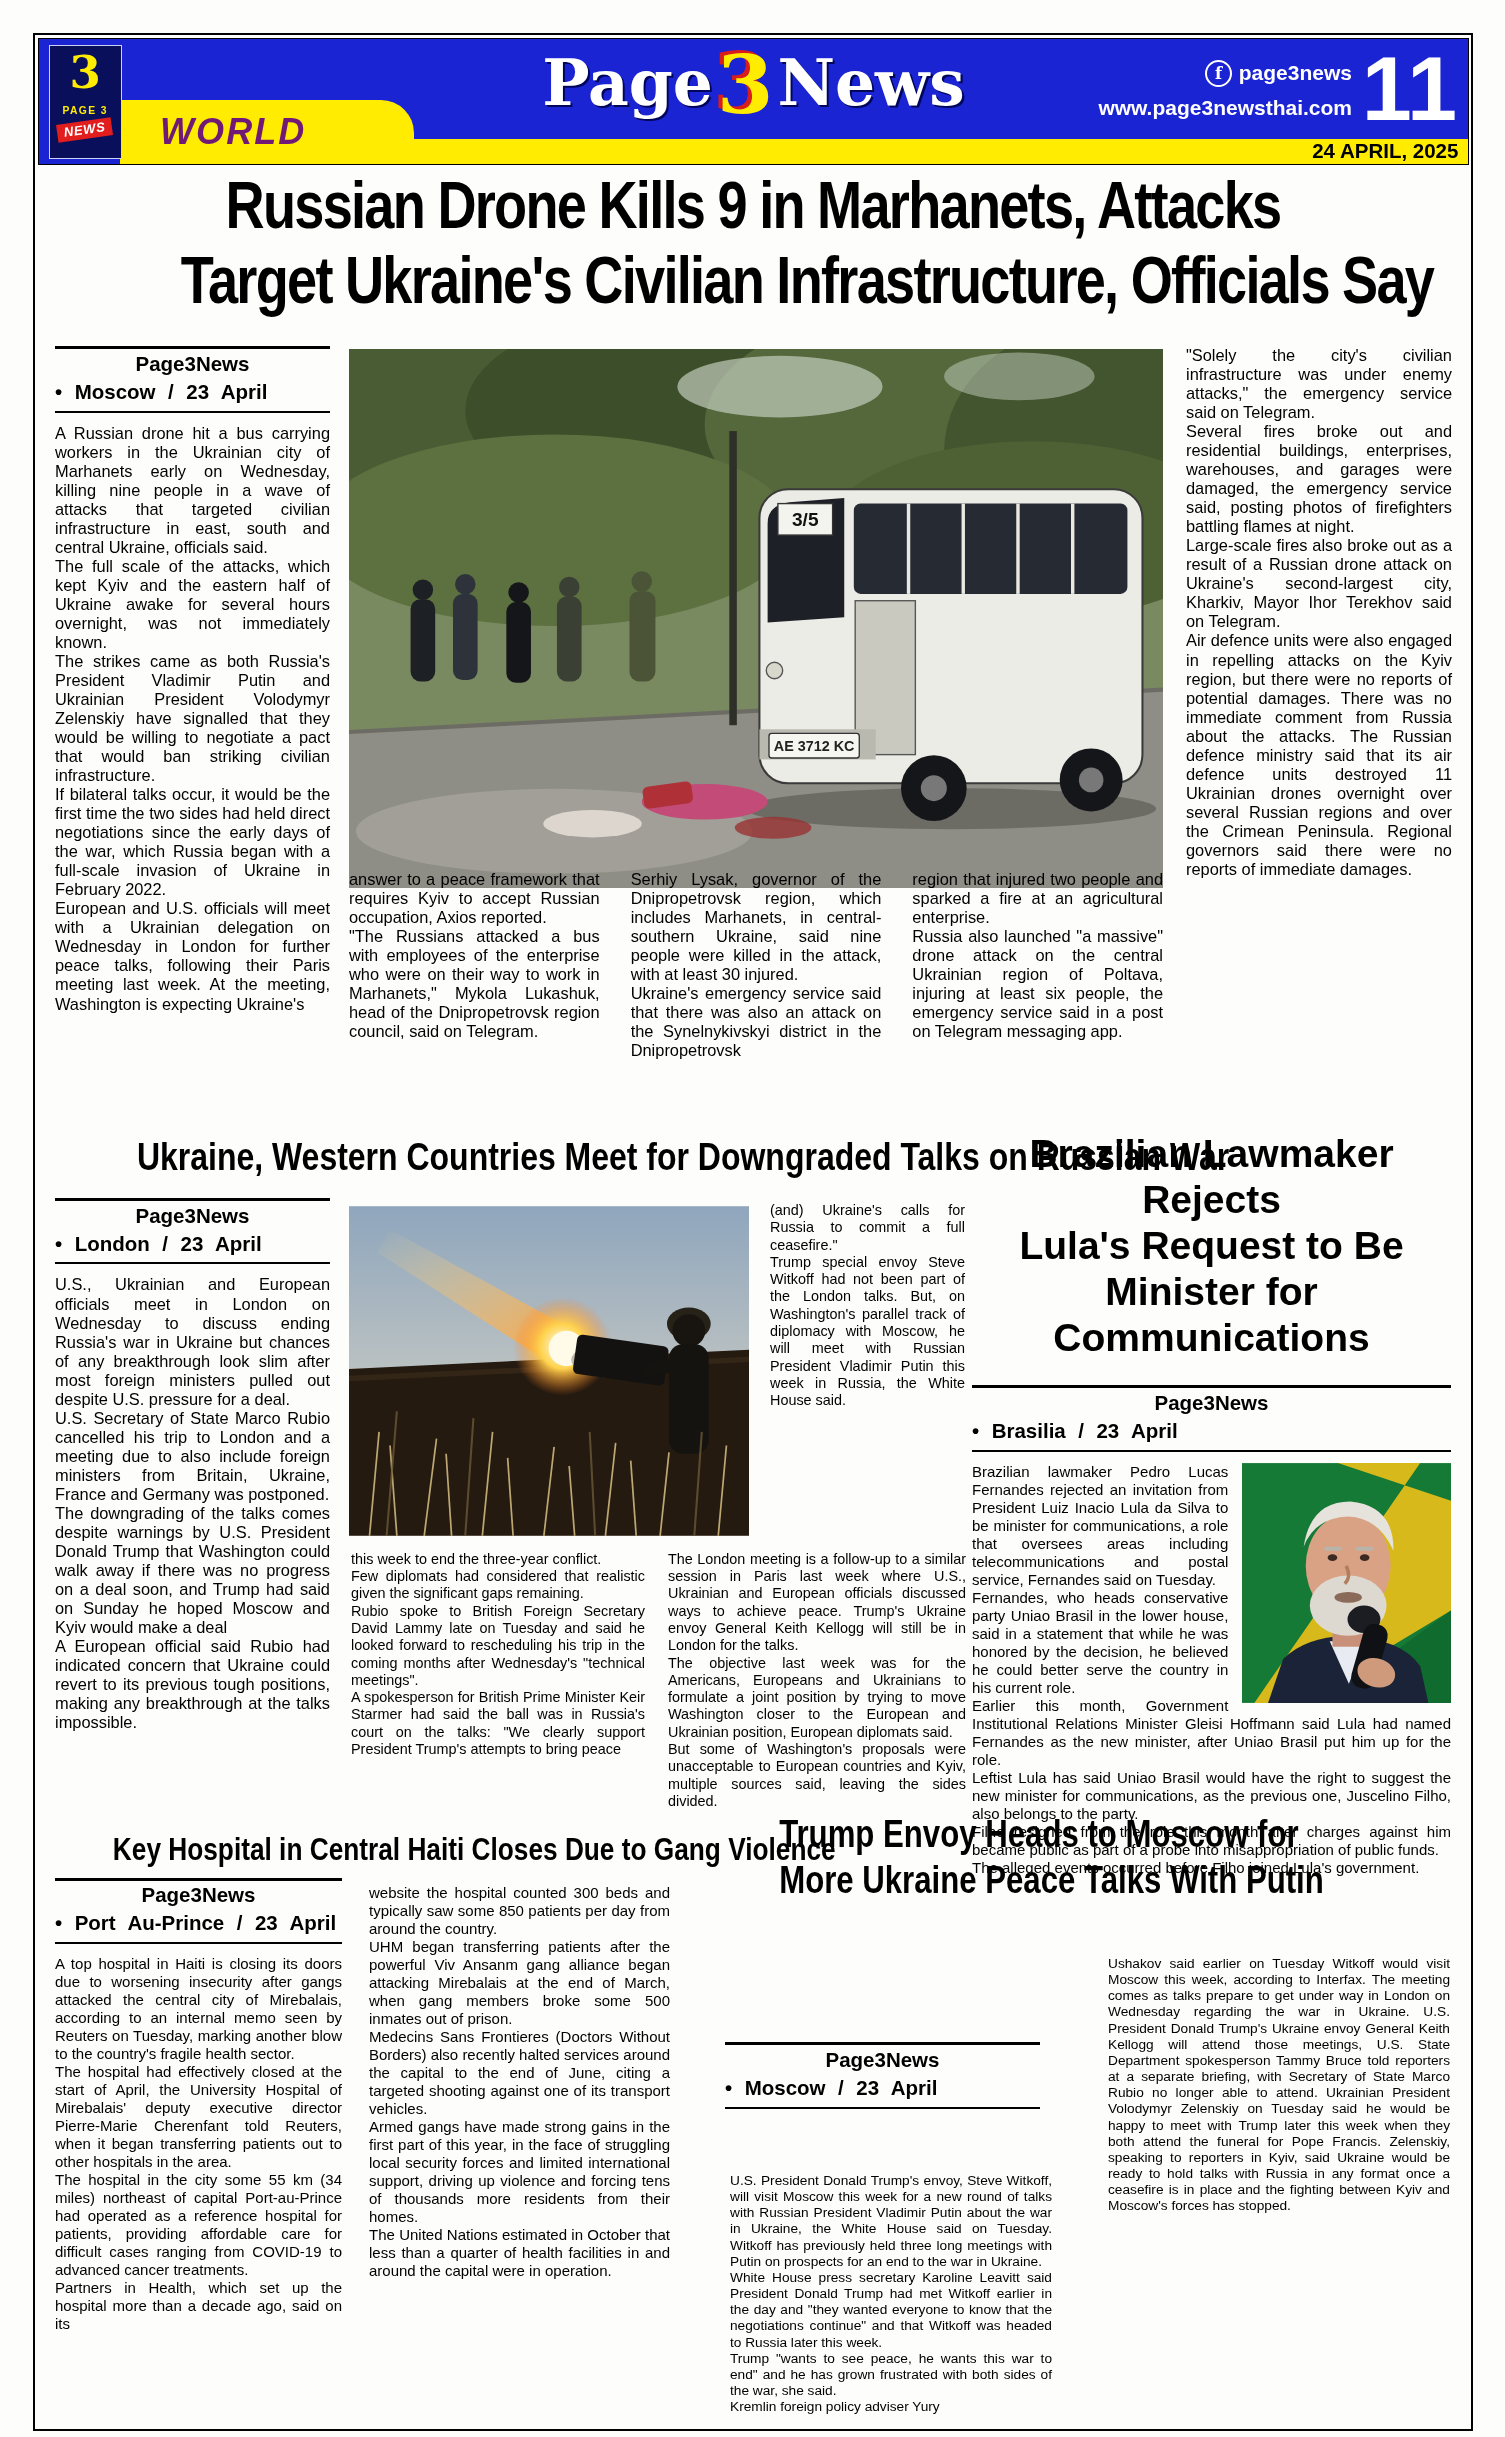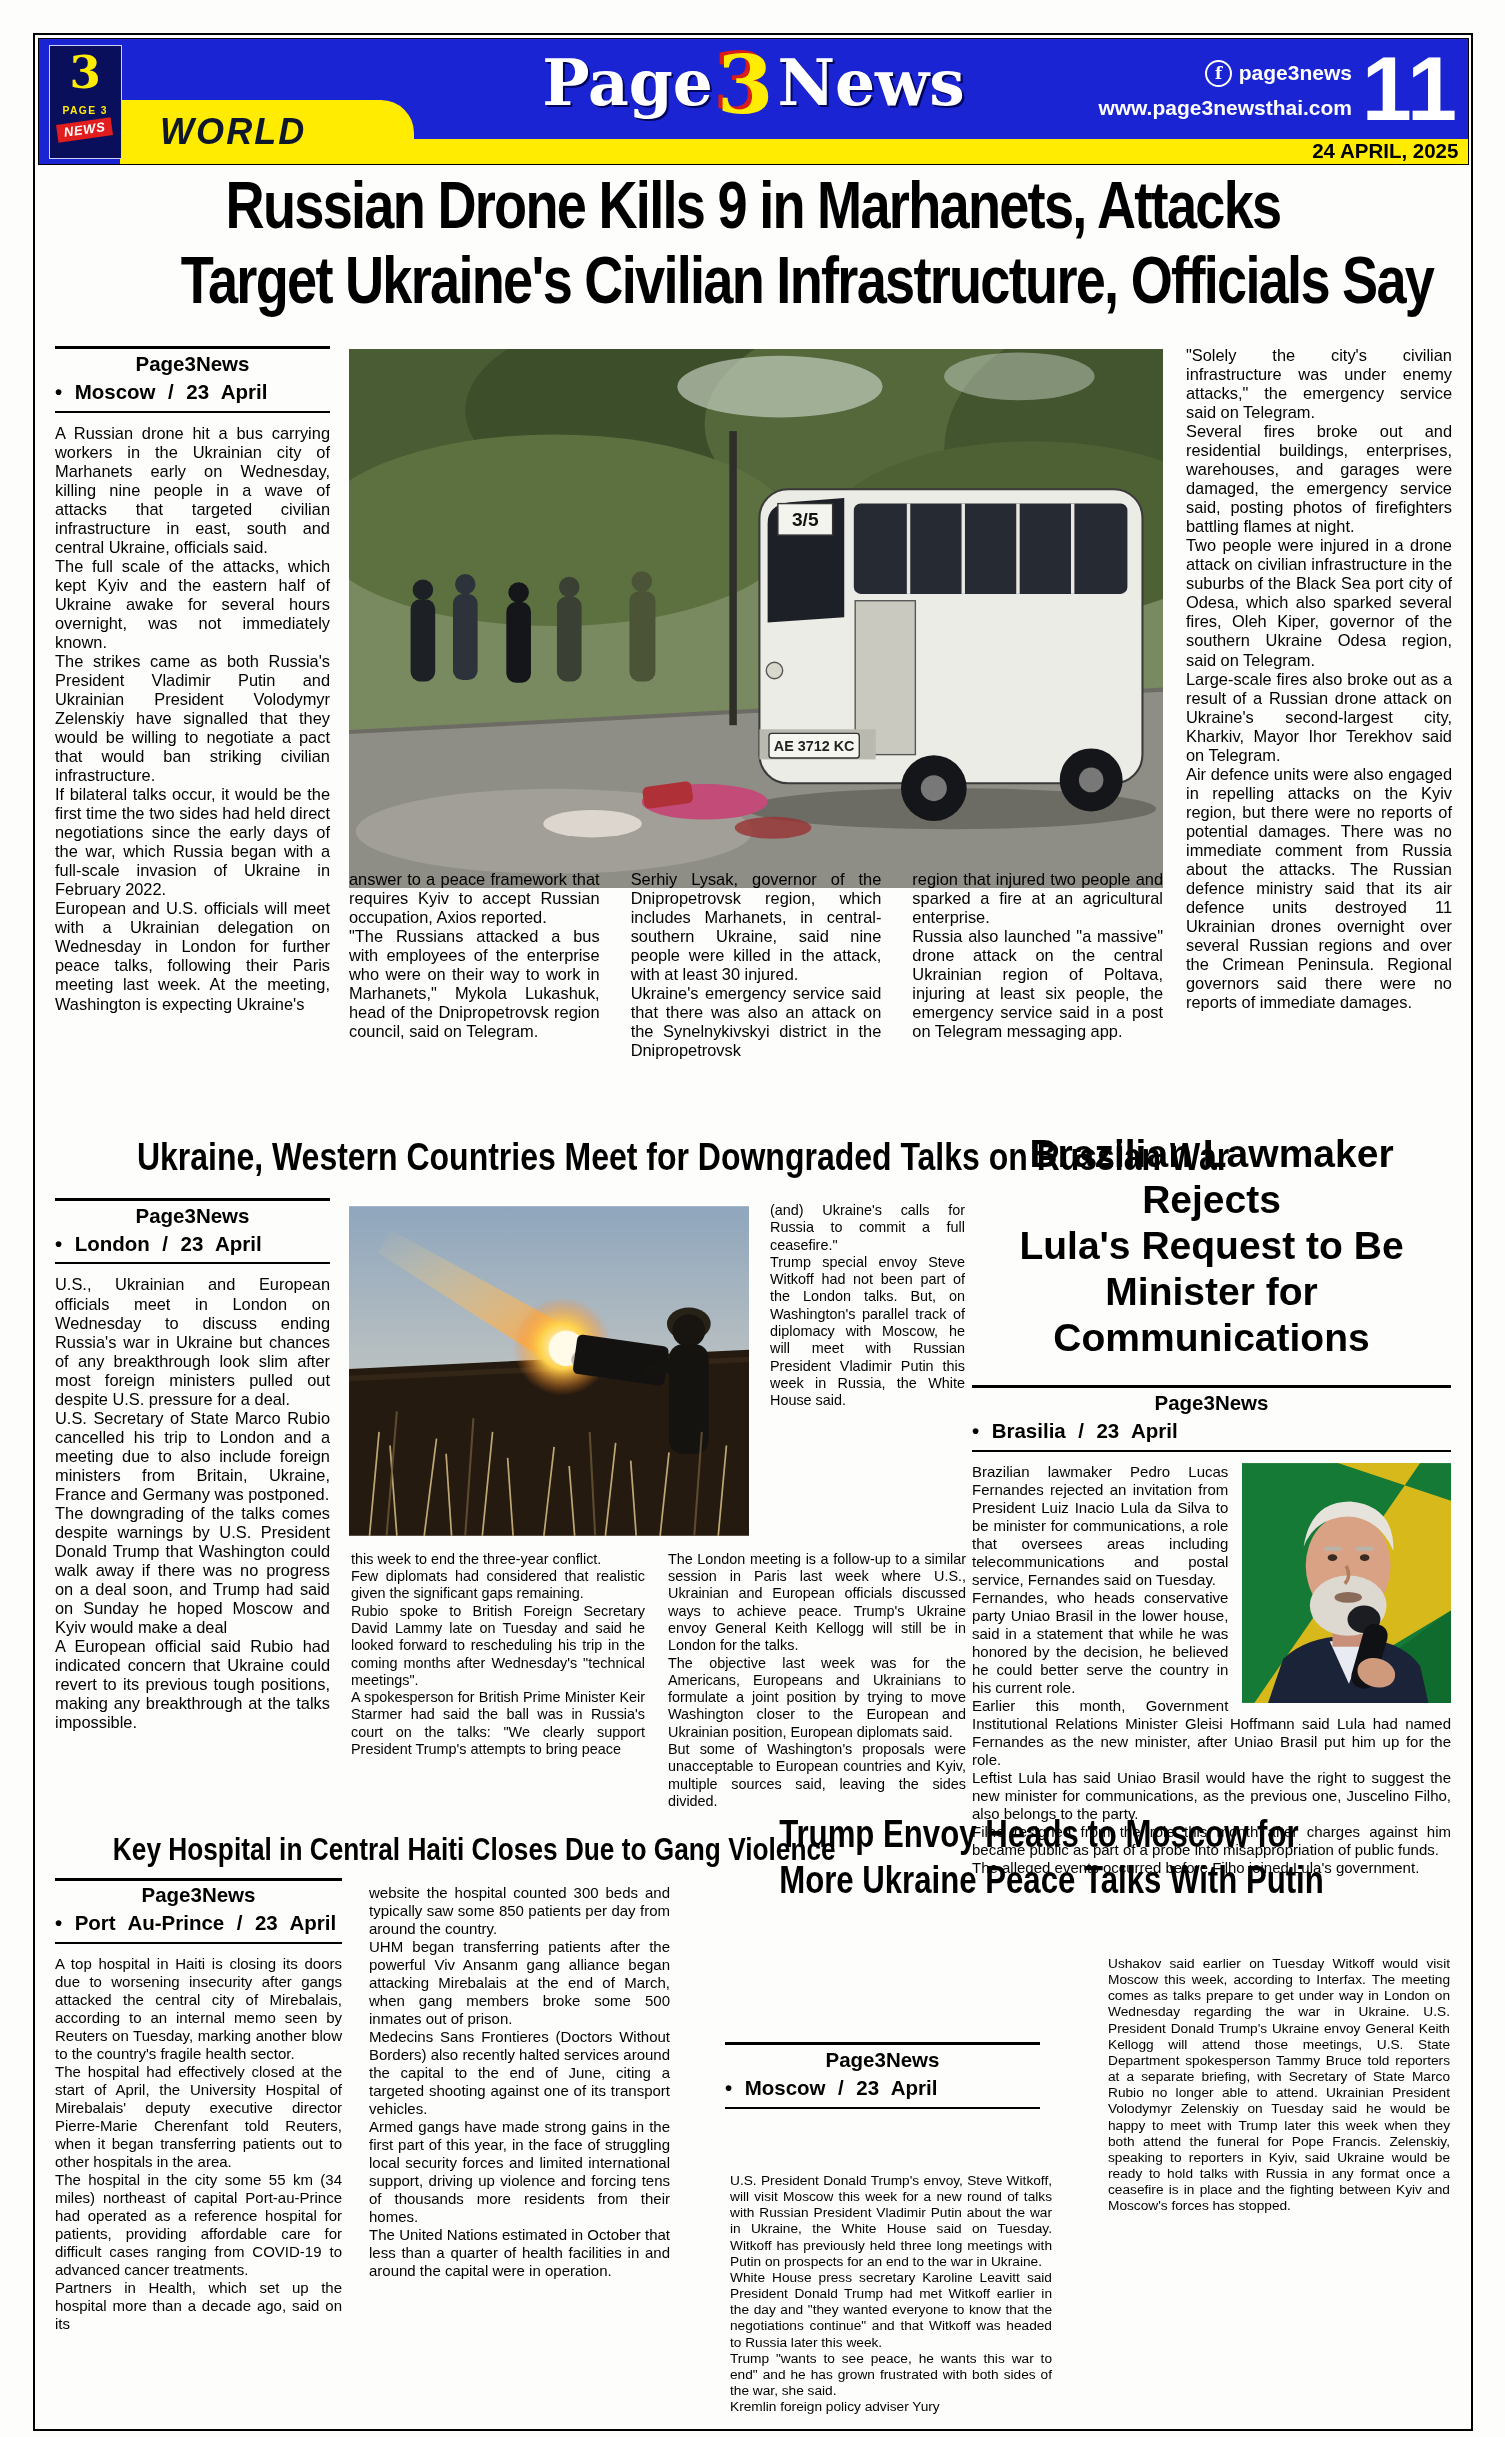--- a/index.html
+++ b/index.html
@@ -5,21 +5,21 @@
   html,body{margin:0;padding:0;background:#9a9a9a;}
   .page{position:relative;width:1506px;height:2438px;background:#fdfdfb;margin:0 auto;
         font-family:"Liberation Sans",sans-serif;color:#000;overflow:hidden;}
   .frame{position:absolute;left:33px;top:33px;width:1436px;height:2394px;border:2.1px solid #000;pointer-events:none;}
 
   
   .hdr{position:absolute;left:38px;top:38px;width:1429px;height:125px;background:#1b24d2;border:1.4px solid #000;}
   .hdr-yellowstrip{position:absolute;left:81px;right:0;bottom:0;height:25px;background:#ffec00;}
   .world-tab{position:absolute;left:81px;bottom:0;width:294px;height:64px;background:#ffec00;
              border-top-right-radius:33px;display:flex;align-items:center;padding-left:40px;box-sizing:border-box;}
-  .world-tab span{font-size:36px;font-weight:bold;font-style:italic;color:#0f172a;letter-spacing:2.1px;}
+  .world-tab span{font-size:36px;font-weight:bold;font-style:italic;color:#701a75;letter-spacing:2.1px;}
   .logo-box{position:absolute;left:9.6px;top:5.5px;width:71px;height:112px;background:#0a0f5c;border:1.4px solid #cdd2f5;
             display:flex;flex-direction:column;align-items:center;justify-content:flex-start;z-index:5;}
   .logo-3{font-family:"DejaVu Serif",serif;font-size:45px;font-weight:bold;color:#ffec00;line-height:1;margin-top:4.1px;}
   .logo-sub{font-size:10.3px;font-weight:bold;color:#ffec00;letter-spacing:1.4px;margin-top:10px;}
   .logo-news{background:#e11d1d;color:#fff;font-size:13px;font-weight:bold;font-style:italic;
              padding:1.4px 6.8px;margin-top:5.5px;transform:rotate(-8deg);letter-spacing:0.7px;}
   .masthead{position:absolute;left:50%;top:9.6px;transform:translateX(-50%);display:flex;align-items:flex-start;
             font-family:"DejaVu Serif",serif;font-weight:bold;color:#fff;white-space:nowrap;}
   .masthead .mh{font-size:63px;line-height:1.1;text-shadow:2.1px 2.1px 0 #00065a;}
   .masthead .mh3{font-size:81px;line-height:.9;color:#ffec00;margin:0 4.1px;text-shadow:-4.1px -2.7px 0 #d91c1c;}
@@ -195,21 +195,20 @@
       </div>
       <div class="col">
         <p>region that injured two people and sparked a fire at an agricultural enterprise.</p>
         <p>Russia also launched "a massive" drone attack on the central Ukrainian region of Poltava, injuring at least six people, the emergency service said in a post on Telegram messaging app.</p>
       </div>
     </div>
 
     <div class="a1-right body fs24">
       <p>"Solely the city's civilian infrastructure was under enemy attacks," the emergency service said on Telegram.</p>
       <p>Several fires broke out and residential buildings, enterprises, warehouses, and garages were damaged, the emergency service said, posting photos of firefighters battling flames at night.</p>
-      <p>Two people were injured in a drone attack on civilian infrastructure in the suburbs of the Black Sea port city of Odesa, which also sparked several fires, Oleh Kiper, governor of the southern Ukraine Odesa region, said on Telegram.</p>
       <p>Large-scale fires also broke out as a result of a Russian drone attack on Ukraine's second-largest city, Kharkiv, Mayor Ihor Terekhov said on Telegram.</p>
       <p>Air defence units were also engaged in repelling attacks on the Kyiv region, but there were no reports of potential damages. There was no immediate comment from Russia about the attacks. The Russian defence ministry said that its air defence units destroyed 11 Ukrainian drones overnight over several Russian regions and over the Crimean Peninsula. Regional governors said there were no reports of immediate damages.</p>
     </div>
   </div>
 
   <div class="a2">
     <div class="a2-head">
       <span class="h-cond">Ukraine, Western Countries Meet for Downgraded Talks on Russian War</span>
     </div>
     <div class="a2-body">

